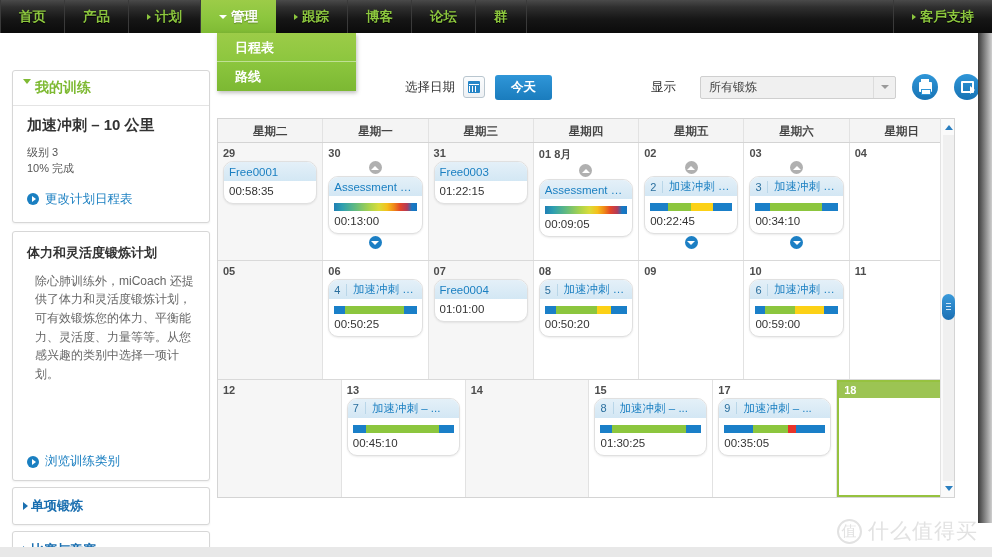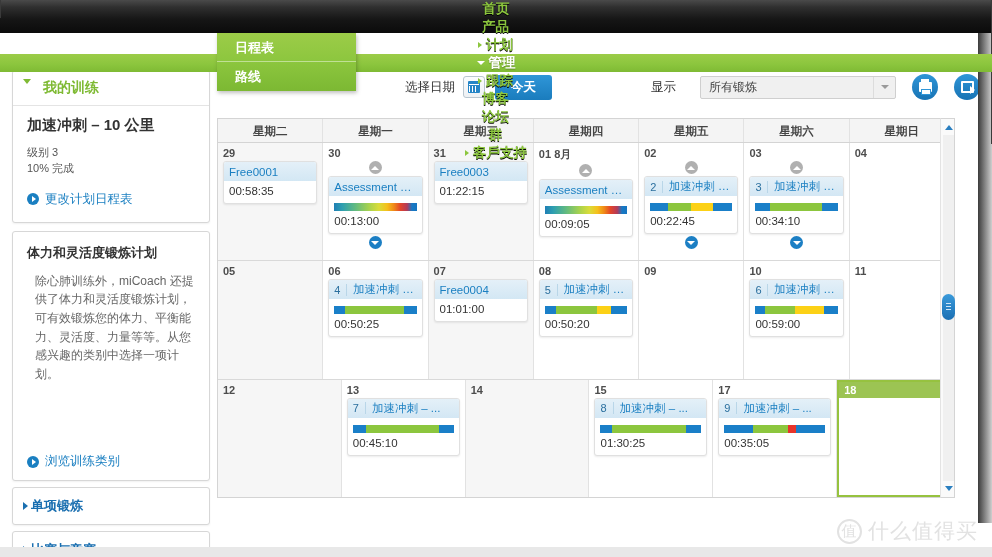--- a/index.html
+++ b/index.html
@@ -18,21 +18,20 @@
   }
 
   
   .topnav {
     position: absolute; left: 0; top: 0;
     width: 992px; height: 33px;
     background: linear-gradient(to bottom, #4a4a4a 0%, #2f2f2f 22%, #161616 58%, #0b0b0b 100%);
     display: flex;
     align-items: stretch;
     z-index: 30;
-    flex-direction: column;
   }
   .nav-item {
     position: relative;
     display: flex; align-items: center; justify-content: center;
     gap: 4px;
     padding: 0 18px;
     color: #8cc63e;
     font-size: 13.5px;
     font-weight: bold;
     white-space: nowrap;
@@ -91,21 +90,21 @@
     left: 12px; top: 70px;
     width: 198px;
   }
   .panel {
     background: #ffffff;
     border: 1px solid #d7d7d7;
     border-radius: 3px;
     box-shadow: 0 1px 2px rgba(0,0,0,0.06);
   }
   .panel-head {
-    display: flex; align-items: flex-start; gap: 12px;
+    display: flex; align-items: flex-start; gap: 4px;
     padding: 8px 10px 8px 10px;
     font-size: 14px; font-weight: bold;
     color: #7fba34;
     border-bottom: 1px solid #e4e4e4;
     cursor: pointer;
   }
   .chev-d {
     width: 0; height: 0;
     border-top: 5px solid #7fba34;
     border-left: 4px solid transparent;
@@ -331,21 +330,21 @@
   }
   .chev-circ.down i {
     width:0;height:0;
     border-top:4px solid #fff;
     border-left:4px solid transparent;
     border-right:4px solid transparent;
   }
   .wo-card {
     background: #fff;
     border: 1px solid #e0e0e0;
-    border-radius: 3px;
+    border-radius: 10px;
     box-shadow: 0 1px 2px rgba(0,0,0,0.08);
     margin-top: 2px;
     overflow: hidden;
     cursor: pointer;
   }
   .wo-head {
     background: linear-gradient(to bottom,#e4f0f8,#d3e7f4);
     display: flex; align-items: center;
     height: 19px;
     font-size: 11.5px;

